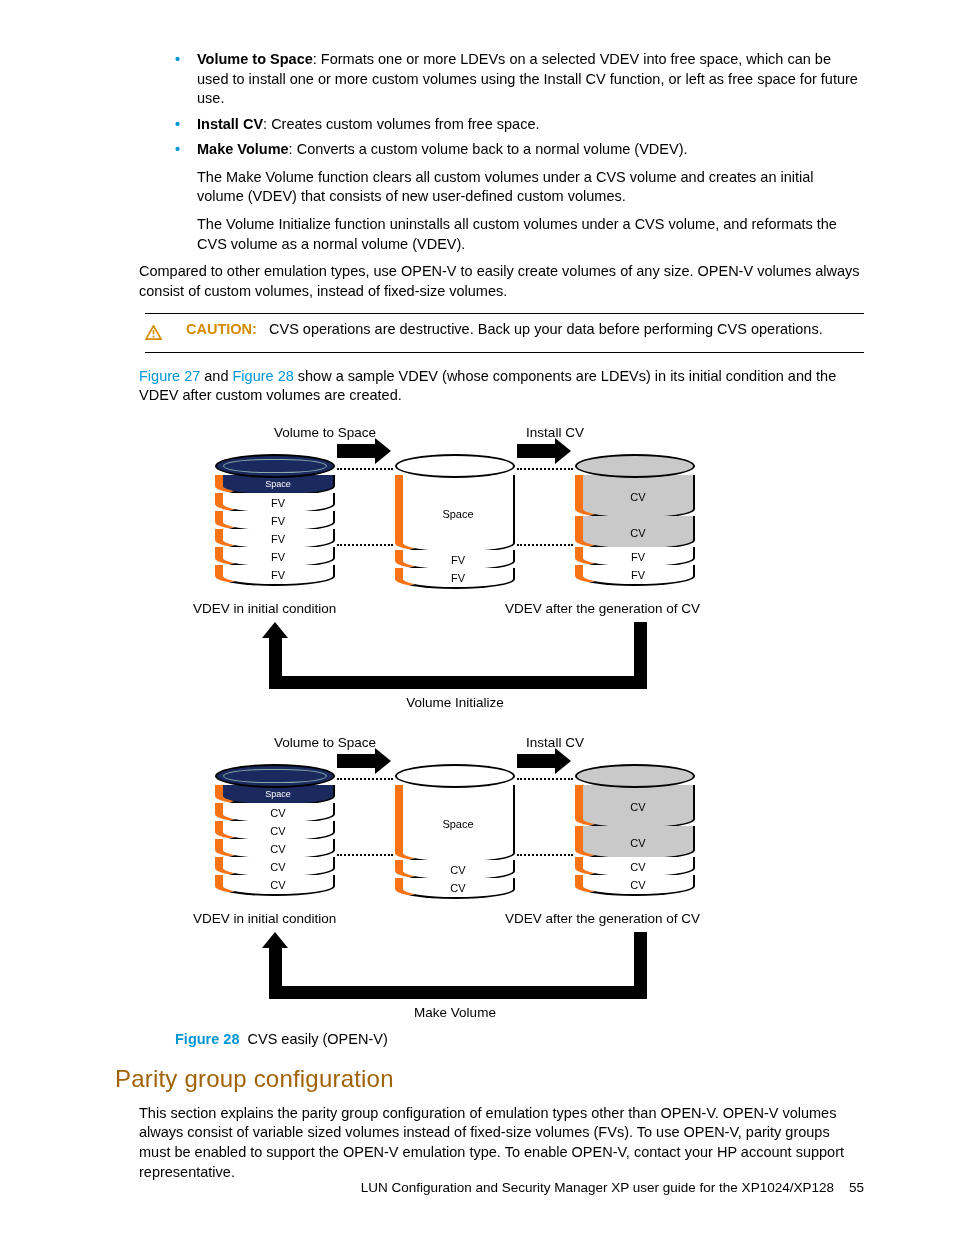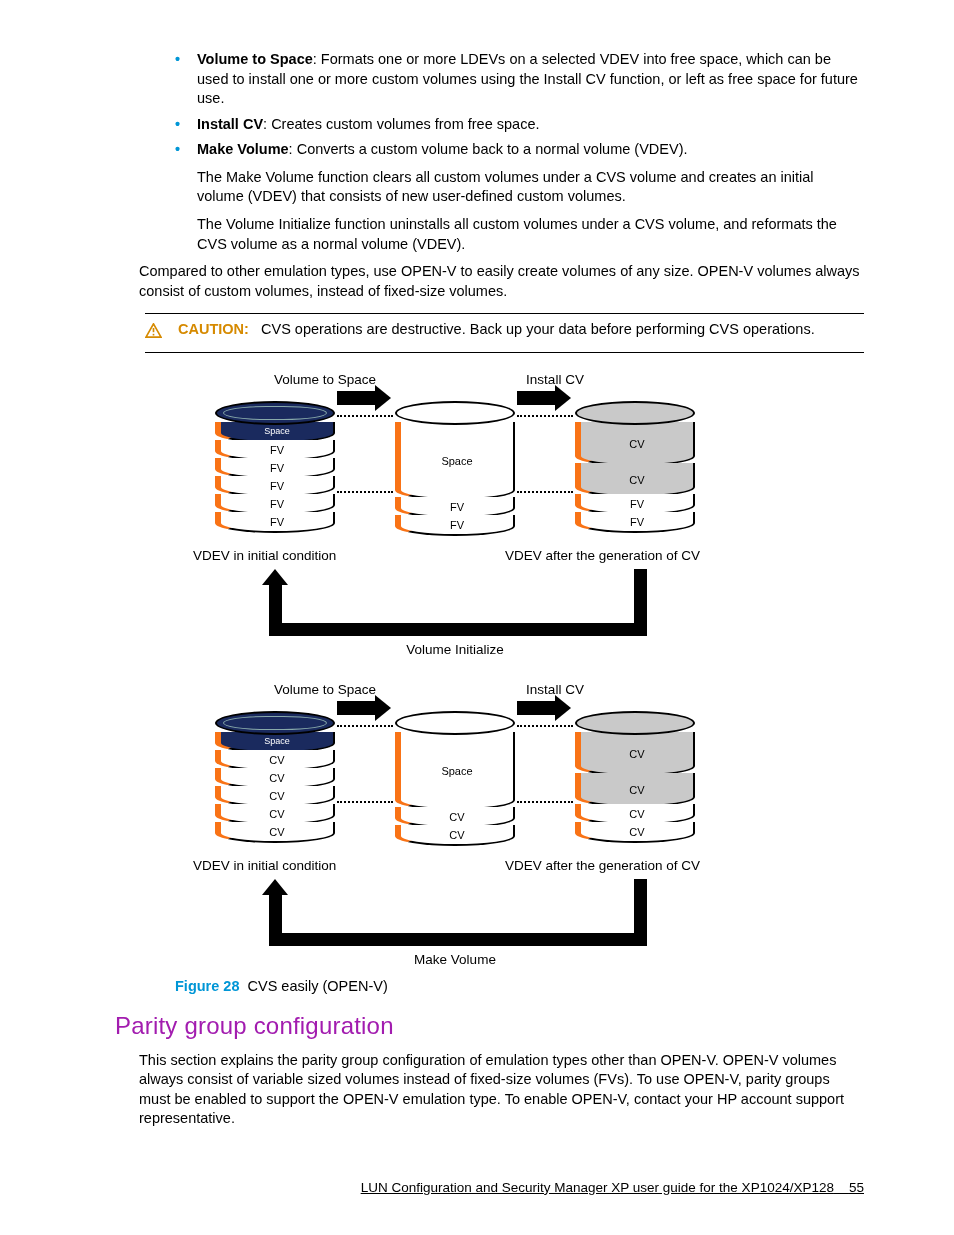--- a/index.html
+++ b/index.html
@@ -18,46 +18,45 @@
     box-sizing:border-box;
     padding:50px 90px 40px 115px;
   }
   ul.bullets{list-style:none;padding:0;margin:0 0 8px 60px}
   ul.bullets>li{position:relative;padding-left:22px;margin-bottom:6px}
   ul.bullets>li::before{content:"•";position:absolute;left:0;top:0;color:#0096d6;font-weight:bold}
   .b{font-weight:bold}
   .indent-sub{margin-left:82px;margin-bottom:8px}
   .body-block{margin-left:24px;margin-bottom:8px}
   hr.caution-rule{border:none;border-top:1px solid #000;margin:12px 0 6px 30px}
-  .caution-row{display:flex;align-items:center;margin-left:30px;gap:16px}
+  .caution-row{display:flex;align-items:flex-end;margin-left:30px;gap:24px}
   .caution-icon{width:17px;height:15px;flex:0 0 auto;margin-top:2px}
   .link{color:#0096d6}
   .figure-wrap{margin:18px 0 4px 60px}
   .figure-caption{margin:4px 0 0 60px}
   .fig-num{color:#0096d6;font-weight:bold}
   h2.section{
     font-family:"Futura","Century Gothic","URW Gothic",Arial,sans-serif;
     font-weight:300;
     font-size:24px;
-    color:#a21caf;
+    color:#a16207;
     margin:14px 0 8px 0;
     letter-spacing:.2px;
   }
   .footer{
     position:absolute;
     bottom:38px;
     right:90px;
     font-size:13.5px;
-    text-decoration:underline;
   }
   
   .diagram{position:relative;width:560px;height:292px;font-family:Arial,Helvetica,sans-serif;font-size:12px;color:#000}
   .cyl{position:absolute;width:120px}
   .ellipse{width:120px;height:24px;border:2px solid #000;border-radius:60px/12px;background:#fff;box-sizing:border-box;position:relative;z-index:2}
-  .slab{width:120px;height:21px;border-left:6px solid #f97316;border-right:2px solid #000;border-bottom:2px solid #000;box-sizing:border-box;background:#fff;border-radius:0 0 60px 60px/0 0 10px 10px;margin-top:-3px;font-size:11px;text-align:center;line-height:21px;position:relative}
+  .slab{width:120px;height:21px;border-left:8px solid #f97316;border-right:2px solid #000;border-bottom:2px solid #000;box-sizing:border-box;background:#fff;border-radius:0 0 60px 60px/0 0 10px 10px;margin-top:-3px;font-size:11px;text-align:center;line-height:21px;position:relative}
   .slab.tall{height:44px;line-height:44px}
   .slab.grey{background:#c9c9c9}
   .slab.navy{background:#1a2a5e;color:#fff;font-size:9px;line-height:19px}
   .cap-navy{width:120px;height:24px;border:2px solid #000;border-radius:60px/12px;background:#1a2a5e;box-sizing:border-box;position:relative;z-index:2}
   .cap-navy::after{content:"";position:absolute;inset:3px 6px;border:1px solid #8aa;border-radius:56px/9px}
   .dlabel{position:absolute;font-family:Arial,sans-serif;font-size:13.5px}
   .dlabel.bold{font-weight:normal}
   .dlabel.center{width:120px;text-align:center}
   .harrow{position:absolute;background:#000;height:14px}
   .harrow::after{content:"";position:absolute;right:-14px;top:-6px;border-left:16px solid #000;border-top:13px solid transparent;border-bottom:13px solid transparent}
@@ -93,20 +92,23 @@
       <rect x="9" y="6" width="2" height="5" fill="#d68a00"></rect>
       <rect x="9" y="13" width="2" height="2" fill="#d68a00"></rect>
     </svg>
     <div>
       <span class="b" style="color:#d68a00">CAUTION:</span>
       &nbsp;&nbsp;<span>CVS operations are destructive. Back up your data before performing CVS operations.</span>
     </div>
   </div>
   <hr class="caution-rule">
 
+  <div class="body-block" style="margin-top:14px">
+    <span class="link">Figure 27</span><span> and </span><span class="link">Figure 28</span><span> show a sample VDEV (whose components are LDEVs) in its initial condition and the VDEV after custom volumes are created.</span>
+  </div>
 
   <div class="figure-wrap">
     <div class="diagram">
       <div class="dlabel center" style="left:90px;top:0">Volume to Space</div>
       <div class="dlabel center" style="left:320px;top:0">Install CV</div>
 
       <div class="cyl" style="left:40px;top:30px">
         <div class="cap-navy"></div>
         <div class="slab navy">Space</div>
         <div class="slab">FV</div>

